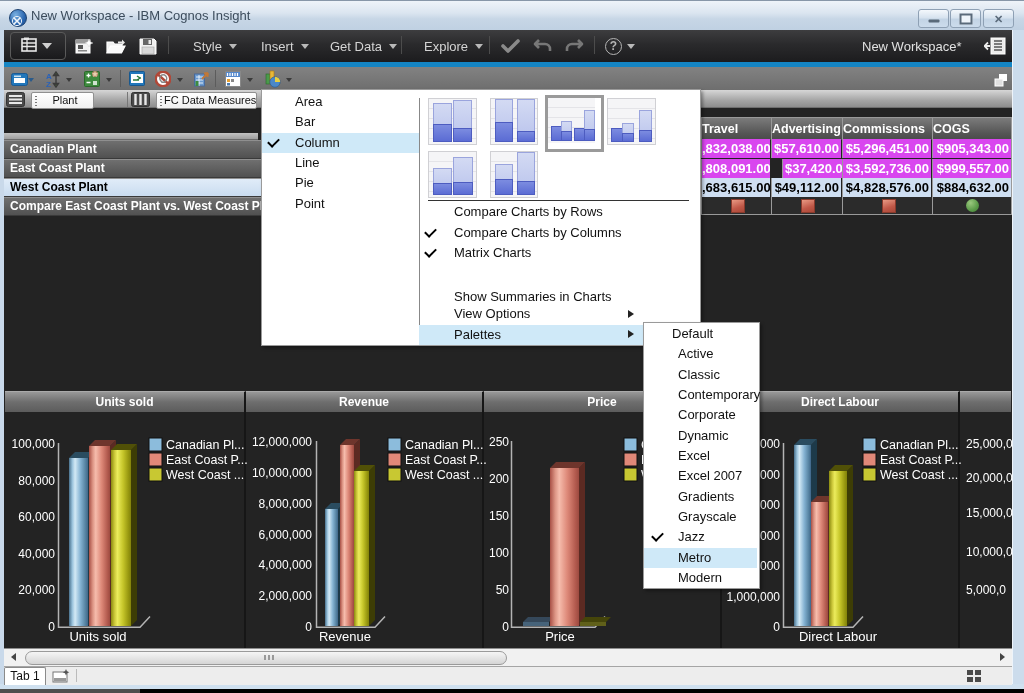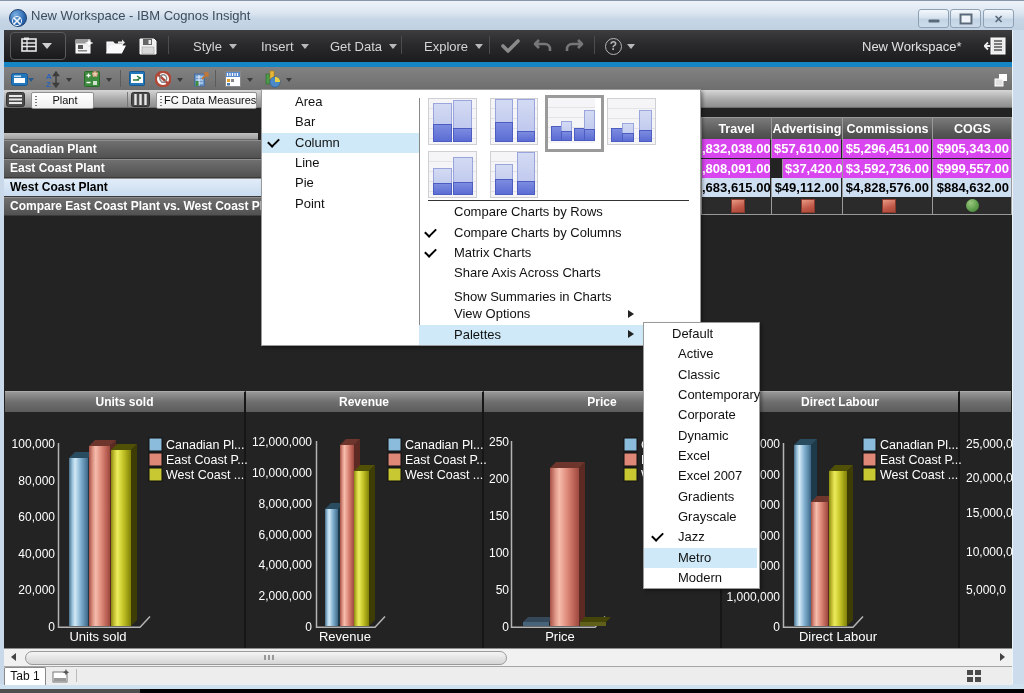--- a/index.html
+++ b/index.html
@@ -38,21 +38,21 @@
  text-align:center;line-height:15px;white-space:nowrap;overflow:hidden;}
 .grip{position:absolute;left:3px;top:3px;width:2px;height:10px;
  background-image:repeating-linear-gradient(#777 0 1px,transparent 1px 3px);}
 
 .lrow{left:4px;width:256px;height:18px;line-height:18px;font-size:12px;font-weight:bold;
  color:#fff;padding-left:6px;background:linear-gradient(#717171,#515151);box-shadow:inset 0 1px 0 #8f8f8f;
  border-bottom:1px solid #3a3a3a;white-space:nowrap;overflow:hidden;}
 
 .thead{top:117px;height:22px;background:linear-gradient(#7b7b7b,#555 70%,#4a4a4a);
  border-top:1px solid #999;border-left:1px solid #999;
- font-size:12.5px;font-weight:bold;color:#fff;text-align:center;line-height:22px;}
+ font-size:12.5px;font-weight:bold;color:#fff;text-align:left;line-height:22px;}
 .tcell{height:19px;background:#d946ef;border-left:1px solid #9a9a9a;
  font-size:13px;font-weight:bold;color:#fff;text-align:right;padding-right:2px;
  line-height:19px;white-space:nowrap;overflow:hidden;}
 .tblue{background:#cfdff2;color:#000;}
 .ticon{height:17px;background:#2b2b2b;border-left:1px solid #9a9a9a;border-bottom:1px solid #999;}
 .redcube{position:absolute;left:50%;top:2px;margin-left:-6px;width:12px;height:12px;
  background:linear-gradient(160deg,#e89a84,#c05848 60%,#a84838);border:1px solid #8a3a2c;}
 .greenball{position:absolute;left:50%;top:2px;margin-left:-7px;width:13px;height:13px;border-radius:50%;
  background:radial-gradient(circle at 35% 30%,#9ac87e,#5a9a48 60%,#3f7a34);}
 
@@ -542,21 +542,20 @@
   <div class="tb tbl" style="left:26px;width:16px;height:42px;">
         <div class="tbd" style="height:12px;"></div>
       </div>
  </div>
  <div class="abs" style="left:166px;top:110px;width:261px;height:1px;background:#333;"></div>
 
  <div class="abs hl" style="left:157px;top:234.6px;width:281px;height:20.3px;"></div>
  <div class="abs mi" style="left:192px;top:132.6px;">Compare Charts by Columns</div>
  <div class="abs mi" style="left:192px;top:112.2px;">Compare Charts by Rows</div>
  <div class="abs mi" style="left:192px;top:153px;">Matrix Charts</div>
- <div class="abs mi" style="left:192px;top:173.4px;">Share Axis Across Charts</div>
  <div class="abs mi" style="left:192px;top:197px;">Show Summaries in Charts</div>
  <div class="abs mi" style="left:192px;top:214.2px;">View Options</div>
  <div class="abs mi" style="left:192px;top:234.6px;">Palettes</div>
  <div class="abs chk" style="left:163px;top:138px;"></div>
  <div class="abs chk" style="left:163px;top:158.4px;"></div>
  <div class="abs rarr" style="left:366px;top:220px;"></div>
  <div class="abs rarr" style="left:366px;top:240.4px;"></div>
 </div>
 
 <div class="abs" id="submenu">

